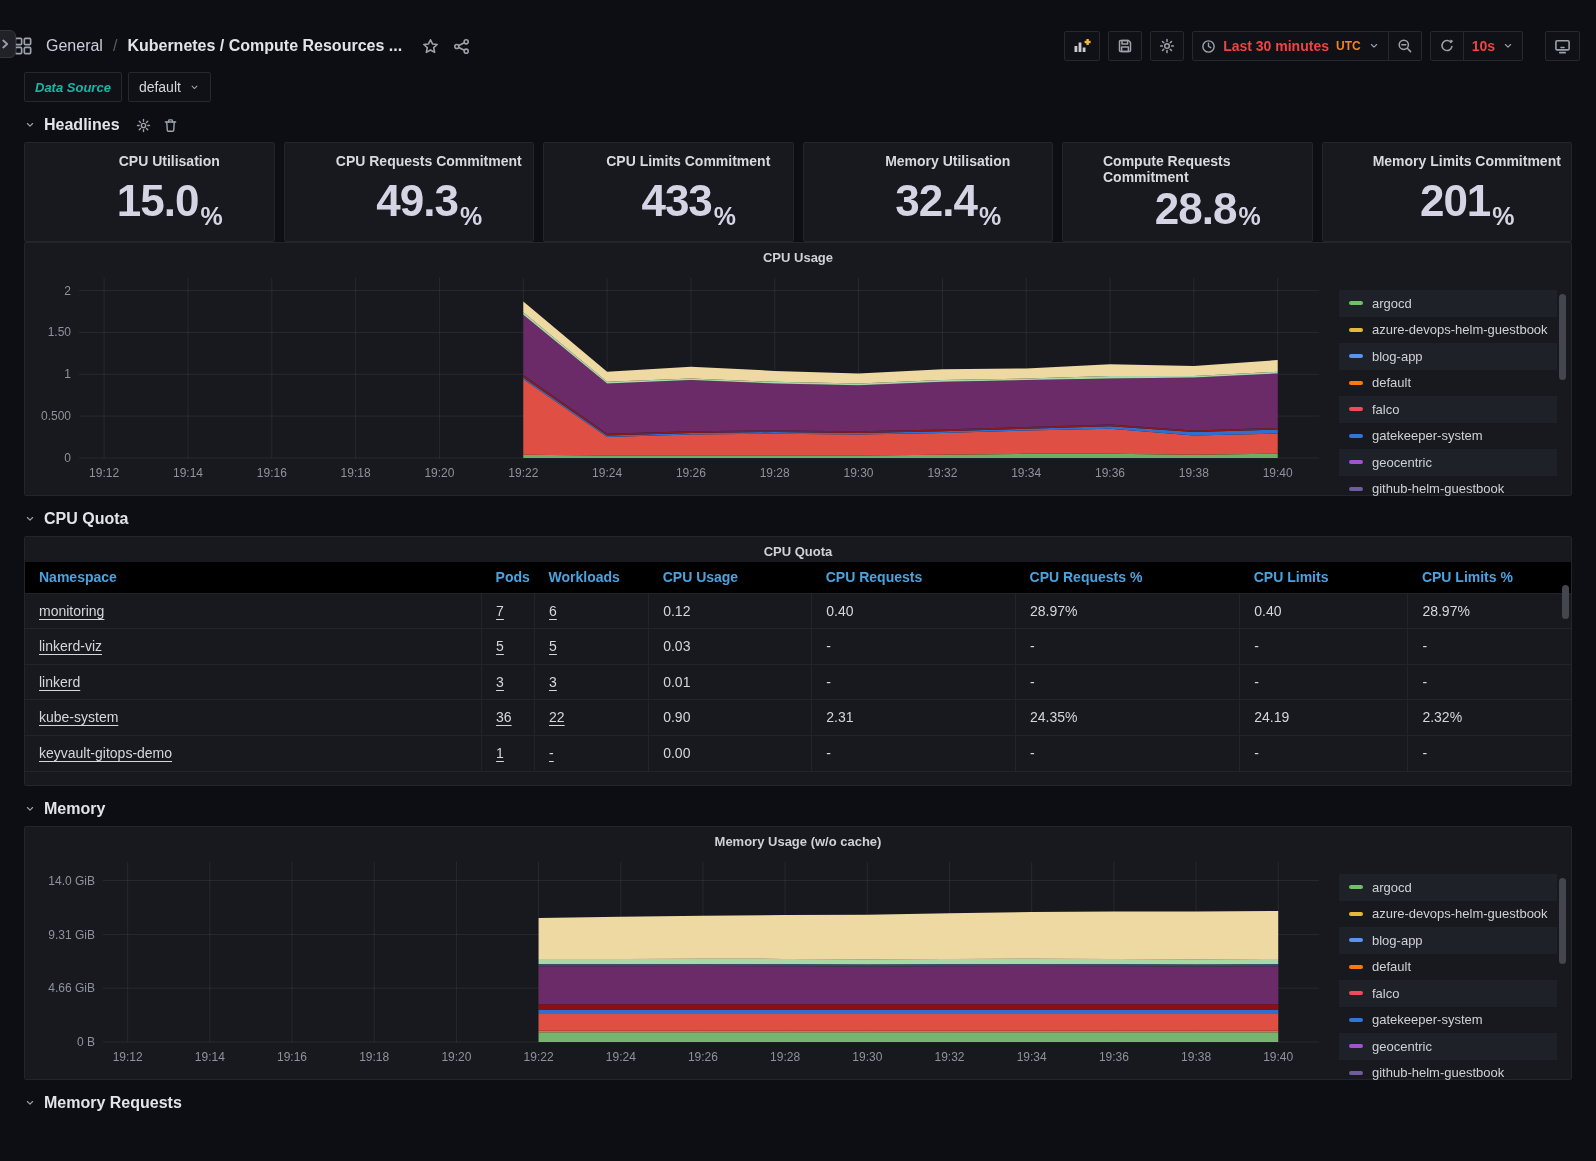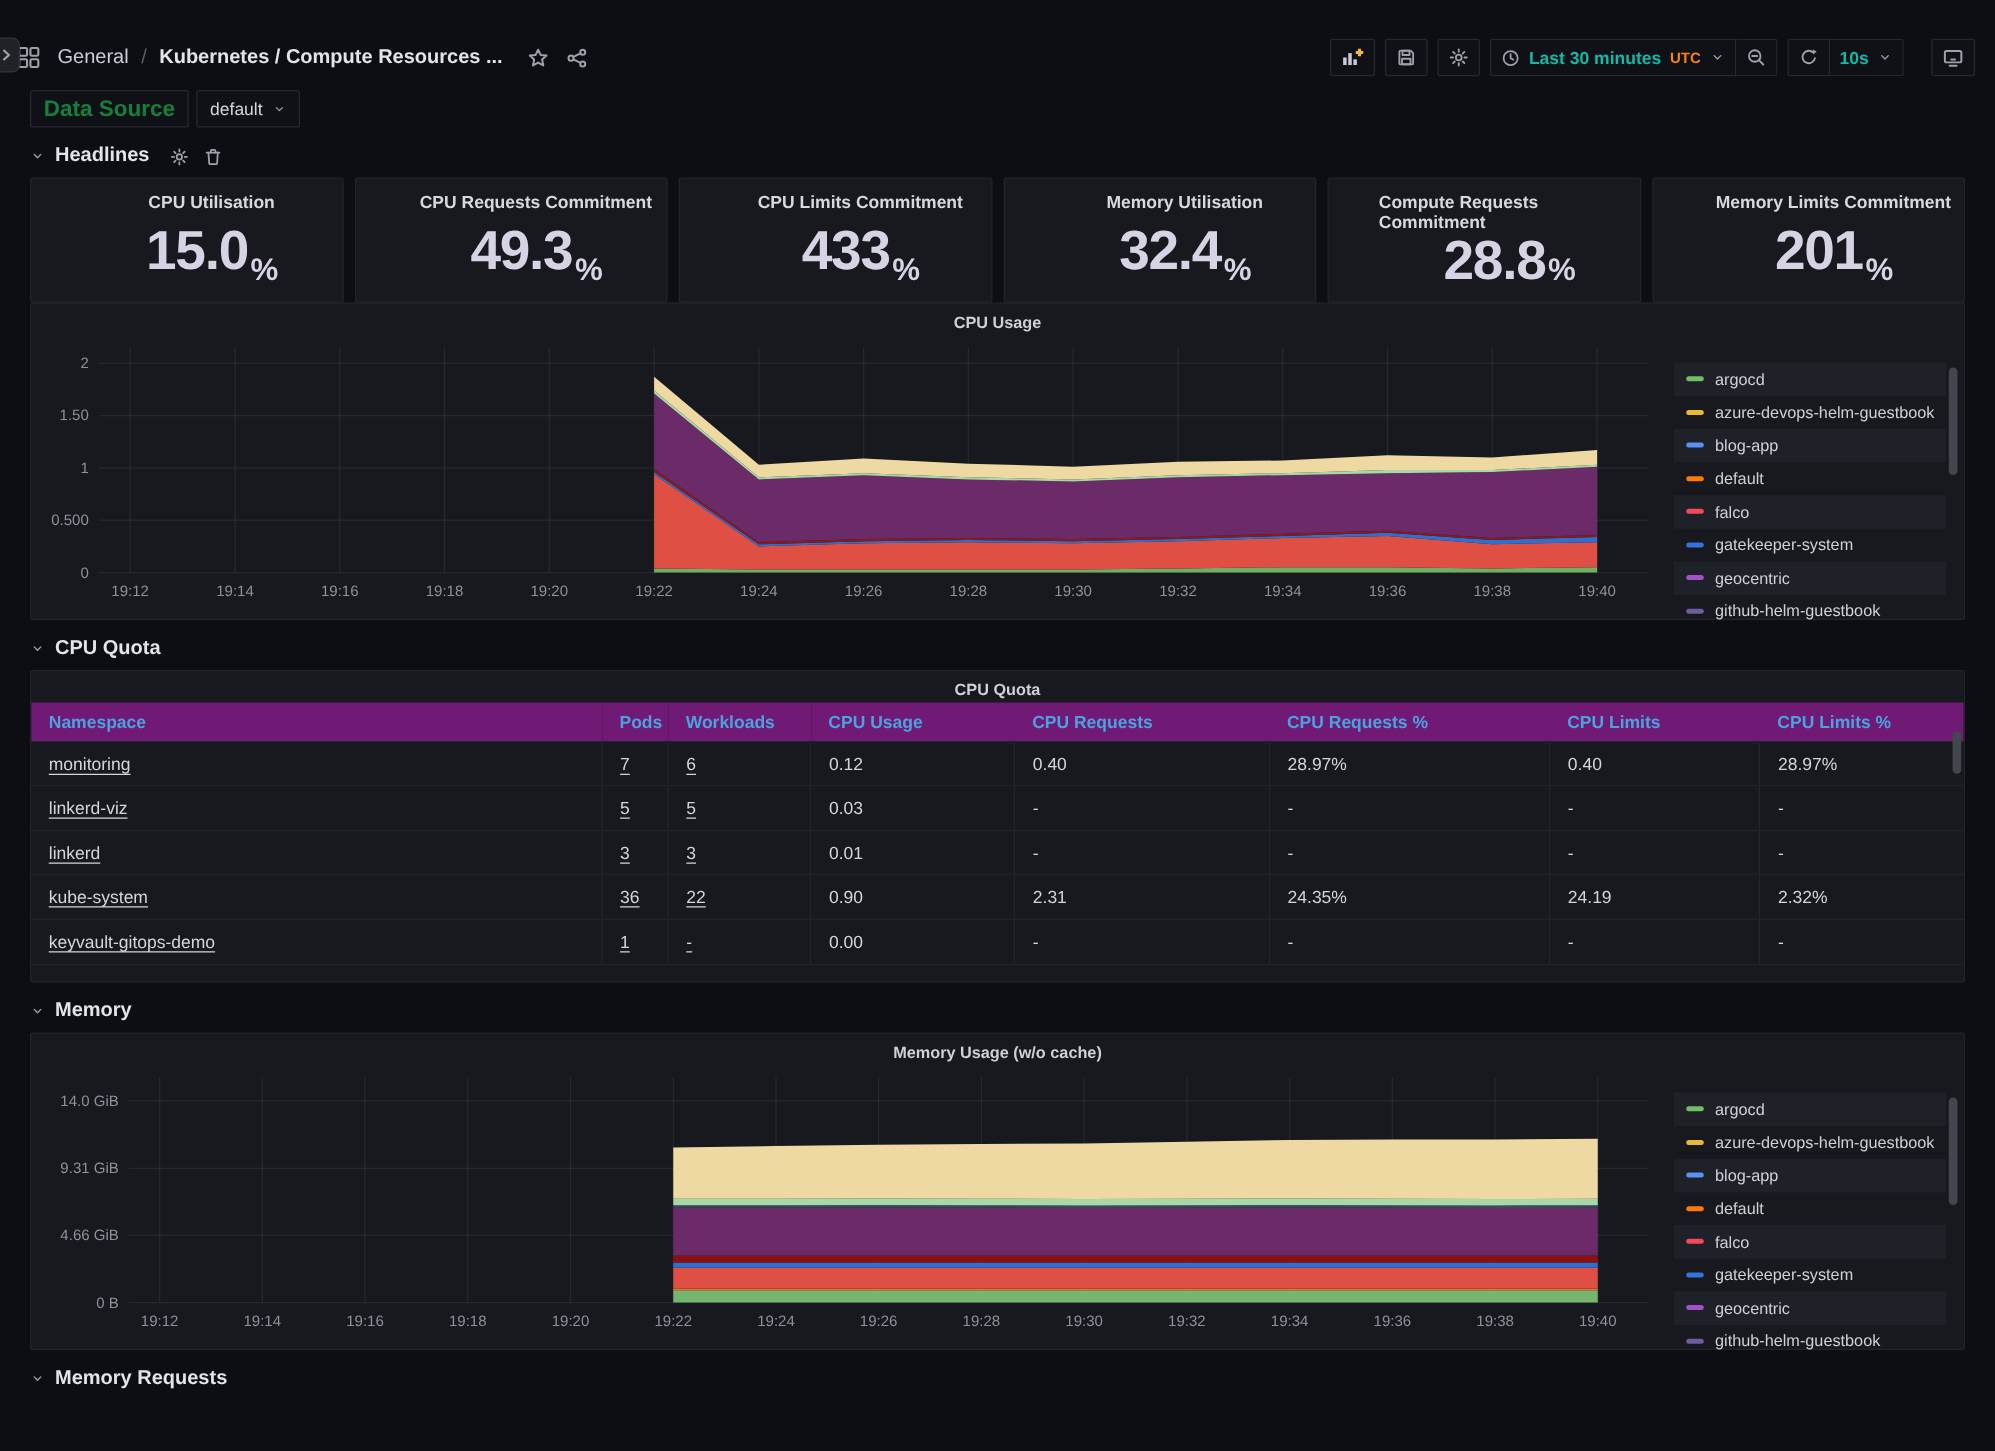--- a/index.html
+++ b/index.html
@@ -19,32 +19,32 @@
   .crumb-sep { color:#5a5d66; font-size:16px; }
   .crumb-title { color:#e3e4e8; font-size:16px; font-weight:700; }
   .nav-actions { display:flex; align-items:center; gap:14px; margin-left:10px; }
   .toolbar { display:flex; align-items:center; gap:8px; }
   .tb-btn { height:30px; min-width:32px; padding:0 8px; display:flex; align-items:center; gap:7px;
     background:#101116; border:1px solid #26282f; border-radius:2px; cursor:pointer; }
   .tb-group { display:flex; }
   .tb-group .tb-btn { border-radius:0; }
   .tb-group .tb-btn:first-child { border-radius:2px 0 0 2px; }
   .tb-group .tb-btn:last-child { border-radius:0 2px 2px 0; border-left:none; }
-  .tb-text { color:#14b8a6; font-size:14px; font-weight:600; }
+  .tb-text { color:#ef4444; font-size:14px; font-weight:600; }
   .tb-utc { color:#f5831f; font-size:12px; font-weight:700; }
 
   
   .expand-tab { position:absolute; left:-14px; top:30px; width:30px; height:28px; background:#202228;
     border:1px solid #33353c; border-radius:6px; display:flex; align-items:center; justify-content:flex-end;
     padding-right:3px; cursor:pointer; z-index:5; }
 
   
   .submenu { display:flex; align-items:center; padding:8px 16px 0 24px; gap:6px; }
-  .var-label { border:1px solid #26282f; background:#101116; color:#15803d; font-size:18px; font-weight:600;
-    height:30px; display:flex; align-items:center; padding:0 10px; border-radius:2px; cursor:pointer; }
+  .var-label { border:1px solid #26282f; background:#101116; color:#14b8a6; font-size:13px; font-weight:600;
+    height:30px; display:flex; align-items:center; padding:0 10px; border-radius:2px; cursor:pointer;font-style:italic; }
   .var-value { border:1px solid #26282f; background:#101116; color:#d5d6db; font-size:14px;
     height:30px; display:flex; align-items:center; gap:8px; padding:0 10px; border-radius:2px; cursor:pointer; }
 
   
   .page { padding:0 24px; }
   .section-head { display:flex; align-items:center; gap:8px; margin:14px 0 8px 0; cursor:pointer; }
   .section-head .title { font-size:16px; font-weight:700; color:#e3e4e8; }
   .section-actions { display:flex; gap:12px; margin-left:8px; }
 
   .panel { background:#17191e; border:1px solid #23252b; border-radius:2px; }
@@ -65,21 +65,21 @@
   .legend { width:228px; position:relative; padding:22px 10px 0 0; overflow:hidden; }
   .legend-item { display:flex; align-items:center; gap:9px; height:26.5px; padding-left:10px; cursor:pointer;
     font-size:13px; color:#d0d1d6; white-space:nowrap; }
   .legend-item:nth-child(even) { background:#1e2127; }
   .legend-swatch { width:14px; height:4px; border-radius:2px; flex:none; }
   .scroll-thumb { position:absolute; width:7px; border-radius:4px; background:#43464e; right:1px; }
 
   
   .table-panel { height:250px; overflow:hidden; position:relative; }
   table { border-collapse:collapse; width:100%; table-layout:fixed; }
-  thead th { background:#701a75; color:#4ba2e0; font-size:14px; font-weight:700; text-align:left;
+  thead th { background:#000000; color:#4ba2e0; font-size:14px; font-weight:700; text-align:left;
     height:31px; padding:0 0 0 14px; cursor:pointer; }
   tbody td { height:35.5px; padding:0 0 0 14px; border-top:1px solid #22242a; border-left:1px solid #22242a;
     font-size:14px; color:#d5d6db; }
   tbody td:first-child { border-left:none; }
   td a { color:#d5d6db; text-decoration:underline; text-underline-offset:3px; cursor:pointer; }
   .table-sliver { border-top:1px solid #22242a; height:8px; }
 
   .tick-label { fill:#8e929c; font-size:12px; font-family:"Liberation Sans","DejaVu Sans",sans-serif; }
 
   .bottom-cut { }

